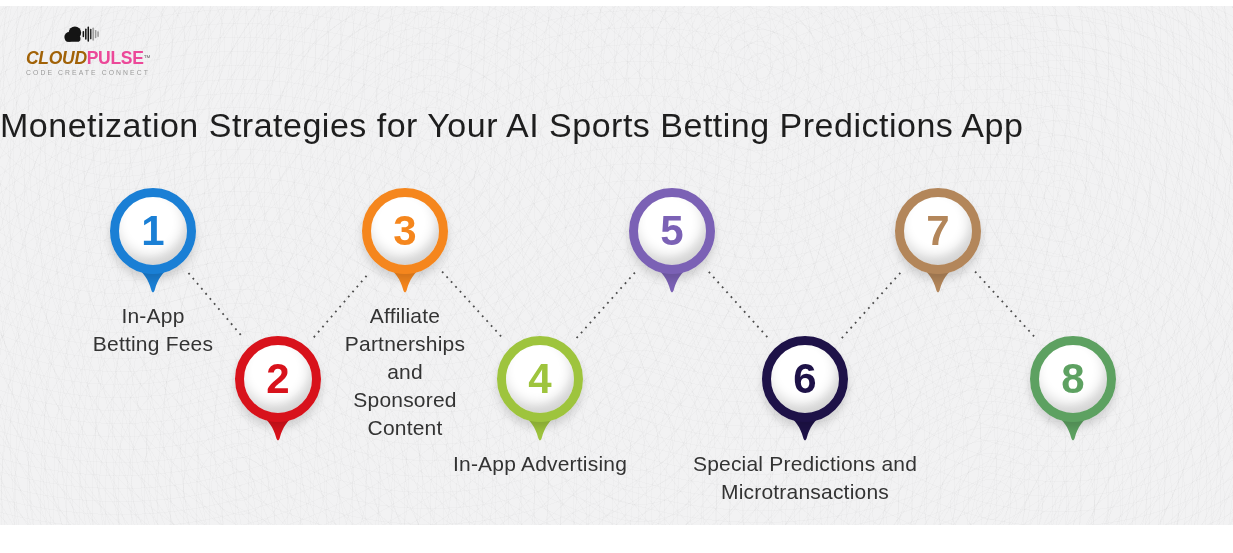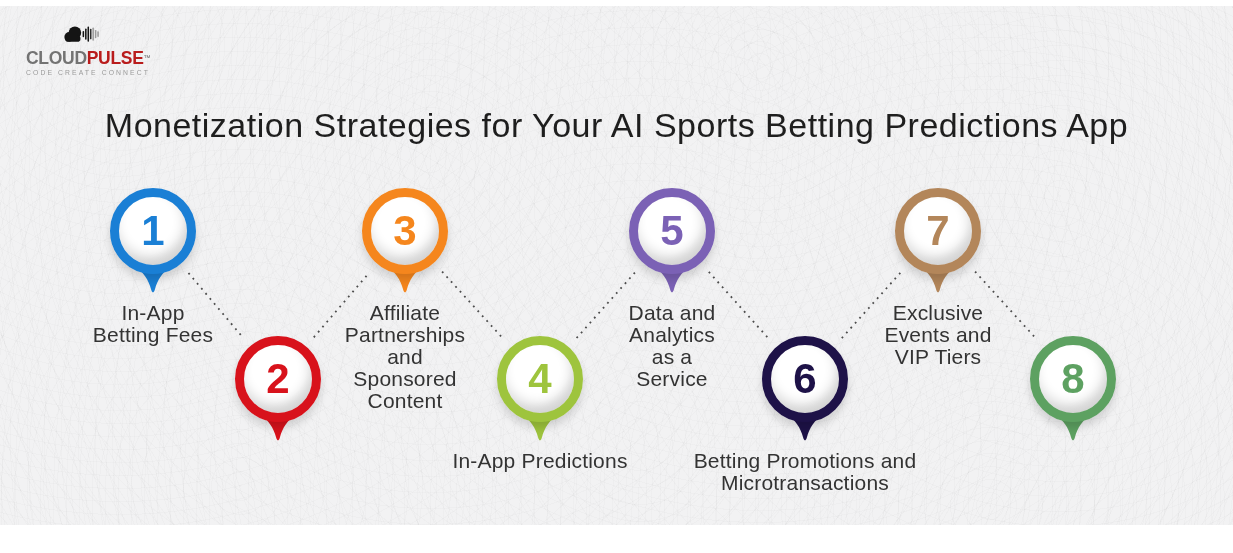--- a/index.html
+++ b/index.html
@@ -17,27 +17,27 @@
       repeating-radial-gradient(circle at 1060px 190px,rgba(0,0,0,.015) 0 1px, transparent 1px 15px),
       repeating-radial-gradient(circle at 240px 480px, rgba(0,0,0,.015) 0 1px, transparent 1px 14px),
       repeating-radial-gradient(circle at 640px 430px, rgba(0,0,0,.015) 0 1px, transparent 1px 17px),
       repeating-radial-gradient(circle at 990px 500px, rgba(0,0,0,.015) 0 1px, transparent 1px 13px);
   }
 
   
   .logo{position:absolute;left:26px;top:22px;width:116px;text-align:center;}
   .logo-icon{display:block;margin:0 auto;width:42px;height:27px;}
   .brand{font-size:17.5px;font-weight:700;letter-spacing:-.3px;line-height:18px;white-space:nowrap;}
-  .brand .cloud{color:#737373;}
-  .brand .pulse{color:#b91c1c;}
+  .brand .cloud{color:#a16207;font-style:italic;}
+  .brand .pulse{color:#ec4899;}
   .brand .tm{font-size:7px;color:#6b6b6b;vertical-align:top;font-weight:400;}
   .tagline{margin-top:2px;font-size:6.8px;letter-spacing:2.1px;color:#9a9a9a;white-space:nowrap;}
 
   
-  .title{position:absolute;left:0;top:106px;width:100%;text-align:center;
+  .title{position:absolute;left:0;top:106px;width:100%;
          font-size:34px;font-weight:400;color:#1e1e1e;letter-spacing:.5px;}
 
   
   .connectors{position:absolute;left:0;top:0;width:1233px;height:553px;}
   .connectors line{stroke:#4c4c4c;stroke-width:1.8;stroke-dasharray:1.8 4.8;}
 
   
   .step{position:absolute;width:260px;display:flex;flex-direction:column;align-items:center;}
   .s1{left:23px;  top:188px;}
   .s2{left:148px; top:336px;}
@@ -53,21 +53,21 @@
     position:relative;z-index:2;width:68px;height:68px;border-radius:50%;
     border:9px solid var(--c,#888);
     background:radial-gradient(circle at 38% 30%, #ffffff 58%, #f3f3f3 80%, #e6e6e6 100%);
     box-shadow:inset -3px -9px 12px rgba(0,0,0,.14), 0 6px 9px rgba(0,0,0,.14);
     display:flex;align-items:center;justify-content:center;
   }
   .pin-number{font-size:42px;font-weight:700;color:var(--c,#888);line-height:1;}
   .pin-tail{position:relative;z-index:1;width:42px;height:30px;margin-top:-9px;}
   .pin-tail path{fill:var(--c,#888);}
   .step-label{
-    margin-top:7px;font-size:21px;line-height:22px;color:#333333;
+    margin-top:7px;font-size:21px;line-height:28px;color:#333333;
     text-align:center;white-space:pre-line;letter-spacing:.2px;
   }
 </style>
 </head>
 <body>
 
 <div class="stage">
   <div class="canvas"></div>
 
   <svg class="connectors" viewBox="0 0 1233 553">
@@ -141,63 +141,56 @@
 
   <div class="step s4" style="--c: #9ec43d;">
     <div class="pin">
       <div class="pin-circle">
         <span class="pin-number">4</span>
       </div>
       <svg class="pin-tail" viewBox="0 0 44 32">
           <path d="M3 0 C12 9 17 15 20 26 C21 30 23 30 24 26 C27 15 32 9 41 0 Z"></path>
         </svg>
     </div>
-    <div class="step-label">In-App Predictions</div>
+    <div class="step-label">In-App Advertising</div>
   </div>
 
   <div class="step s5" style="--c: #7b61b5;">
     <div class="pin">
       <div class="pin-circle">
         <span class="pin-number">5</span>
       </div>
       <svg class="pin-tail" viewBox="0 0 44 32">
           <path d="M3 0 C12 9 17 15 20 26 C21 30 23 30 24 26 C27 15 32 9 41 0 Z"></path>
         </svg>
     </div>
-    <div class="step-label">Data and
-Analytics
-as a
-Service</div>
   </div>
 
   <div class="step s6" style="--c: #1e1248;">
     <div class="pin">
       <div class="pin-circle">
         <span class="pin-number">6</span>
       </div>
       <svg class="pin-tail" viewBox="0 0 44 32">
           <path d="M3 0 C12 9 17 15 20 26 C21 30 23 30 24 26 C27 15 32 9 41 0 Z"></path>
         </svg>
     </div>
-    <div class="step-label">Betting Promotions and
+    <div class="step-label">Special Predictions and
 Microtransactions</div>
   </div>
 
   <div class="step s7" style="--c: #b3865a;">
     <div class="pin">
       <div class="pin-circle">
         <span class="pin-number">7</span>
       </div>
       <svg class="pin-tail" viewBox="0 0 44 32">
           <path d="M3 0 C12 9 17 15 20 26 C21 30 23 30 24 26 C27 15 32 9 41 0 Z"></path>
         </svg>
     </div>
-    <div class="step-label">Exclusive
-Events and
-VIP Tiers</div>
   </div>
 
   <div class="step s8" style="--c: #5da161;">
     <div class="pin">
       <div class="pin-circle">
         <span class="pin-number">8</span>
       </div>
       <svg class="pin-tail" viewBox="0 0 44 32">
           <path d="M3 0 C12 9 17 15 20 26 C21 30 23 30 24 26 C27 15 32 9 41 0 Z"></path>
         </svg>

